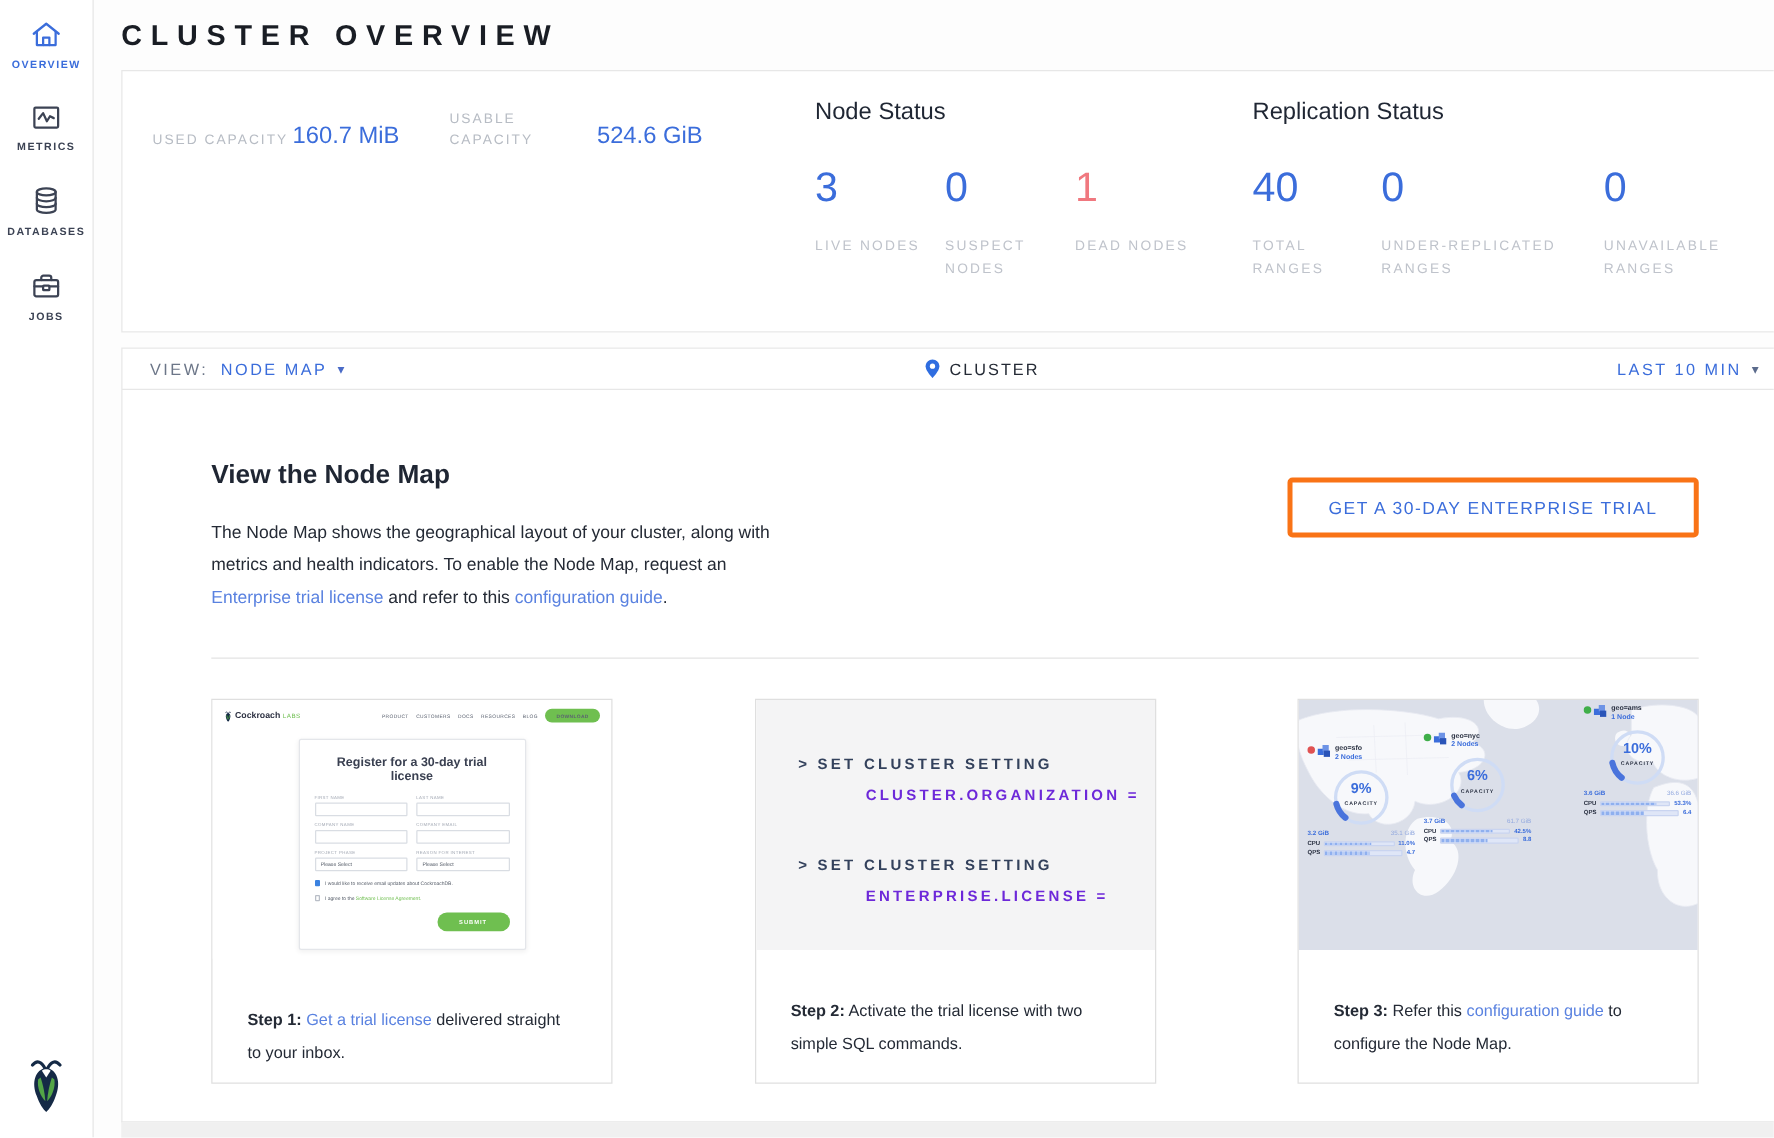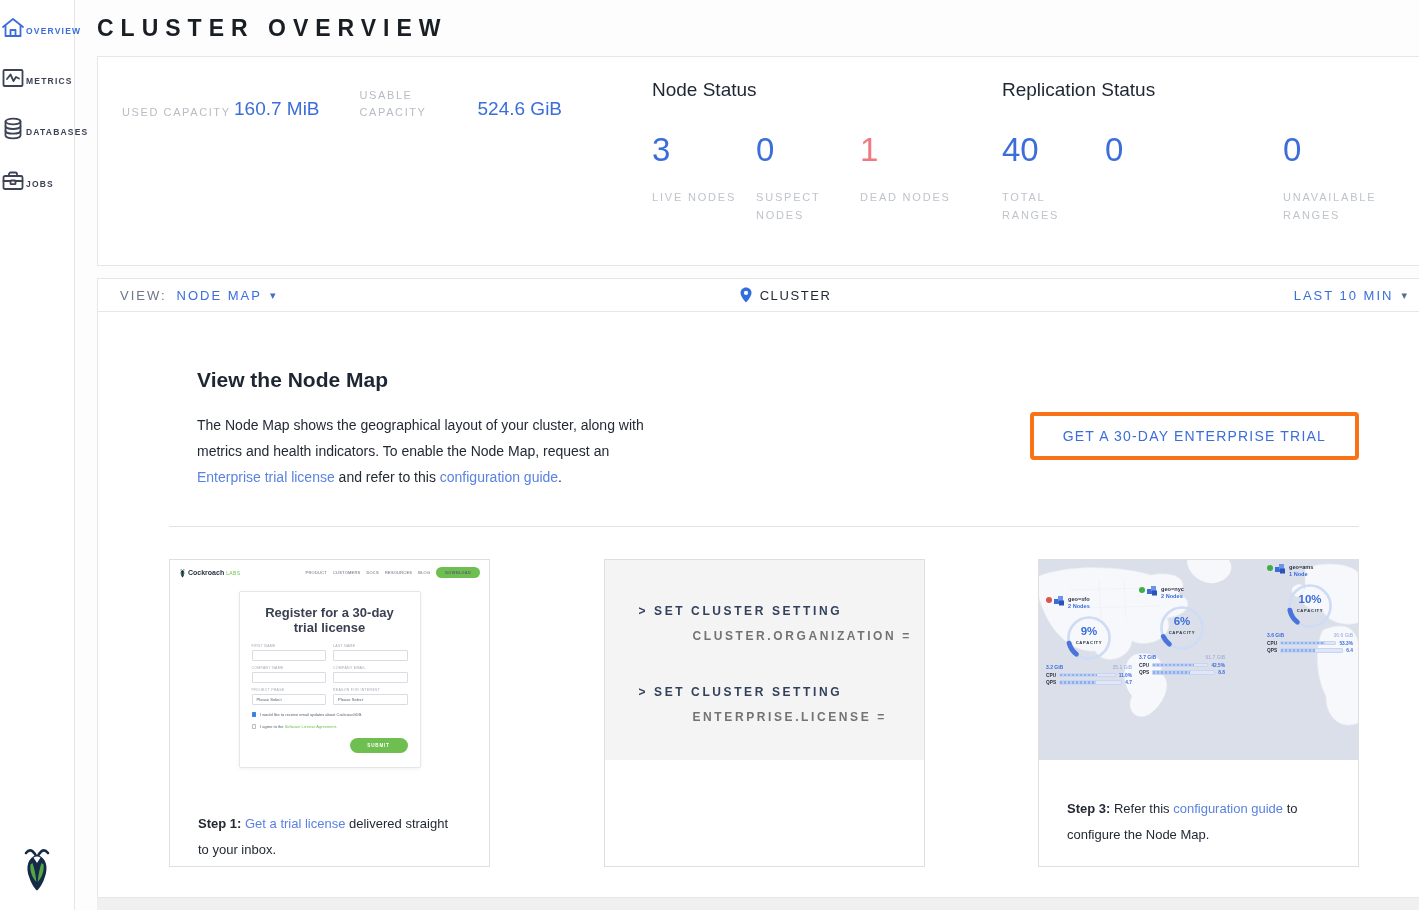--- a/index.html
+++ b/index.html
@@ -2,21 +2,21 @@
 <html><head>
 <meta charset="utf-8">
 <style>
   * { margin:0; padding:0; box-sizing:border-box; }
   html,body { width:1419px; height:910px; overflow:hidden; }
   body { font-family:"Liberation Sans","DejaVu Sans",sans-serif; background:#ffffff; color:#242a35; }
   .app { display:flex; width:1419px; height:910px; }
 
   
   .sidebar { position:relative; width:75px; height:910px; background:#fff; border-right:1px solid #e6e6e6; flex:0 0 75px; }
-  .nav-item { display:flex; align-items:center; padding:16px 0 10px; cursor:pointer; color:#3c4354; }
+  .nav-item { display:flex; flex-direction:column; align-items:center; padding:16px 0 10px; cursor:pointer; color:#3c4354; }
   .nav-item .nav-label { font-size:8.5px; letter-spacing:1.2px; margin-top:6px; font-weight:700; color:#3c4354; }
   .nav-item.active { color:#3b6ddb; }
   .nav-item.active .nav-label { color:#3b6ddb; }
   .nav-item svg { display:block; }
   .sidebar-logo { position:absolute; bottom:14px; left:50%; transform:translateX(-50%); }
 
   
   .content { flex:1; padding:0 8px 0 22px; background:#fdfdfd; }
   .page-title { font-size:23px; font-weight:600; letter-spacing:7px; color:#191d24; padding:15px 0 14px 0; }
 
@@ -59,21 +59,21 @@
   .vb-left, .vb-center, .vb-right { display:flex; align-items:center; }
   .vb-view-label { color:#6c7688; }
   .vb-view-value { color:#3b6ddb; margin-left:10px; cursor:pointer; }
   .caret { font-size:11px; color:#5b6b8c; margin-left:8px; }
   .vb-center { letter-spacing:1.6px; color:#242a35; }
   .vb-pin { margin-right:8px; display:flex; }
   .vb-time { color:#3b6ddb; cursor:pointer; }
 
   
   .main-card { background:#fff; border:1px solid #e7e7e7; border-top:none; height:586px; margin-top:0; padding:56px 72px 0 71px; }
-  .nm-header { display:flex; justify-content:space-between; align-items:center;margin-left:28px; }
+  .nm-header { display:flex; justify-content:space-between; align-items:flex-start; }
   .nm-title { font-size:21px; font-weight:600; color:#1f2633; }
   .nm-text { width:460px; margin-top:20px; font-size:14px; line-height:26px; color:#242a35; }
   .link { color:#5a82e0; cursor:pointer; }
   .trial-btn { margin-top:14px; border:4px solid #f97316; border-radius:4px; background:#fff; color:#3b6ddb; font-size:14px; letter-spacing:1.2px; padding:12px 29px; cursor:pointer; font-family:inherit; }
   .nm-divider { border:none; border-top:1px solid #e4e4e4; margin-top:36px; }
   .steps-row { display:flex; justify-content:space-between; margin-top:32px; }
   .step-card { width:321px; height:308px; border:1px solid #dfdfdf; background:#fff; display:flex; flex-direction:column; overflow:hidden; }
   .step-media { height:200px; position:relative; flex:0 0 200px; }
   .step-caption { padding:36px 28px 0 28px; font-size:13px; line-height:26px; color:#242a35; }
   .step-caption b { font-weight:700; }
@@ -81,37 +81,37 @@
   
   .mini-site { padding:7px 9px; height:100%; background:#fff; }
   .mini-header { display:flex; align-items:center; justify-content:space-between; }
   .mini-logo { display:flex; align-items:center; }
   .mini-logo-text { font-size:7px; font-weight:700; color:#2d3142; margin-left:2px; }
   .mini-logo-suffix { font-size:5px; color:#6fbf50; margin-left:2px; letter-spacing:.4px; }
   .mini-nav { display:flex; align-items:center; }
   .mini-nav span { font-size:3.9px; color:#5b6270; letter-spacing:.3px; margin-left:6px; }
   .mini-download { background:#6fbf50; color:#fff; font-size:3.9px; font-weight:700; letter-spacing:.4px; border-radius:7px; padding:3px 9px; margin-left:7px; }
   .mini-form { width:182px; margin:13px auto 0; border:1px solid #e4e6ea; border-radius:2px; box-shadow:0 1px 4px rgba(0,0,0,.06); padding:10px 12px 12px; background:#fff; }
-  .mini-form-title { text-align:center; font-size:13px; color:#3a4051; font-weight:600; margin:3px 0 9px; }
+  .mini-form-title { text-align:center; font-size:10px; color:#3a4051; font-weight:600; margin:3px 0 9px; }
   .mini-grid { display:grid; grid-template-columns:1fr 1fr; column-gap:7px; row-gap:5px; }
   .mini-field-label { font-size:3.5px; color:#a3a9b4; letter-spacing:.3px; }
   .mini-input { height:11px; border:1px solid #d9dde3; border-radius:1px; margin-top:2px; background:#fff; }
   .mini-select { height:11px; border:1px solid #d9dde3; border-radius:1px; margin-top:2px; background:#fff; font-size:4.1px; color:#555c68; display:flex; align-items:center; padding-left:4px; }
   .mini-check { display:flex; align-items:center; margin-top:7px; }
   .mini-check .box { width:4.5px; height:4.5px; border:0.8px solid #b9bec7; border-radius:.8px; margin-right:4px; flex:0 0 auto; }
   .mini-check .box.checked { background:#3b82e0; border-color:#3b82e0; }
   .mini-check .txt { font-size:4px; color:#555c68; }
   .mini-check .txt .grn { color:#6fbf50; }
   .mini-submit { display:block; margin:9px 0 2px auto; background:#6fbf50; color:#fff; border:none; border-radius:8px; width:58px; height:15px; font-size:4.6px; font-weight:700; letter-spacing:.8px; font-family:inherit; }
 
   
   .code-media { background:#f4f4f5; padding:44px 0 0 34px; }
   .code-block + .code-block { margin-top:42px; }
   .code-cmd { font-size:12px; font-weight:700; letter-spacing:2.6px; color:#33415c; }
-  .code-arg { font-size:12px; font-weight:700; letter-spacing:2.6px; color:#737373; margin:11px 0 0 54px; }
+  .code-arg { font-size:12px; font-weight:700; letter-spacing:2.6px; color:#6d28d9; margin:11px 0 0 54px; }
 
   
   .map-media { background:#dbdfe9; }
   .map-media svg.world { position:absolute; inset:0; }
   .map-widget { position:absolute; width:86px; }
   .mw-head { display:flex; align-items:flex-start; }
   .mw-dot { width:6px; height:6px; border-radius:50%; margin:1px 2px 0 0; flex:0 0 auto; }
   .mw-dot.red { background:#e05252; } .mw-dot.green { background:#3fae49; }
   .mw-titles { margin-left:3px; }
   .mw-name { font-size:5.6px; font-weight:700; color:#2a3142; }
@@ -226,20 +226,21 @@
 
       <div class="status-section repl">
         <h3>Replication Status</h3>
         <div class="stats-row">
           <div class="stat stat-1">
             <div class="stat-value v-blue">40</div>
             <div class="stat-label">TOTAL RANGES</div>
           </div>
           <div class="stat stat-2">
             <div class="stat-value v-blue">0</div>
+            <div class="stat-label">UNDER-REPLICATED RANGES</div>
           </div>
           <div class="stat stat-3">
             <div class="stat-value v-blue">0</div>
             <div class="stat-label">UNAVAILABLE RANGES</div>
           </div>
         </div>
       </div>
     </section>
 
     <section class="view-bar">
@@ -350,20 +351,23 @@
           <div class="step-media code-media">
             <div class="code-block">
               <div class="code-cmd">&gt; SET CLUSTER SETTING</div>
               <div class="code-arg">CLUSTER.ORGANIZATION =</div>
             </div>
             <div class="code-block">
               <div class="code-cmd">&gt; SET CLUSTER SETTING</div>
               <div class="code-arg">ENTERPRISE.LICENSE =</div>
             </div>
           </div>
+          <div class="step-caption">
+            <b>Step 2:</b><span> Activate the trial license with two simple SQL commands.</span><span class="link"></span><span></span>
+          </div>
         </div>
 
         <div class="step-card">
           <div class="step-media map-media">
             <svg class="world" width="321" height="200" viewBox="0 0 321 200">
               <rect width="321" height="200" fill="#dbdfe9"></rect>
 
               <path d="M148,0 L190,0 C196,9 190,20 176,23 C162,25 148,13 148,0 Z" fill="#f7f8fb"></path>
 
               <path d="M0,16 C30,4 82,6 112,15 C138,10 152,22 139,34 C157,40 149,56 128,58 C137,74 112,90 93,81 C91,100 64,106 56,91 C34,93 16,74 8,58 C1,45 -5,28 0,16 Z" fill="#f7f8fb" stroke="#e7e9f1" stroke-width="0.7"></path>

